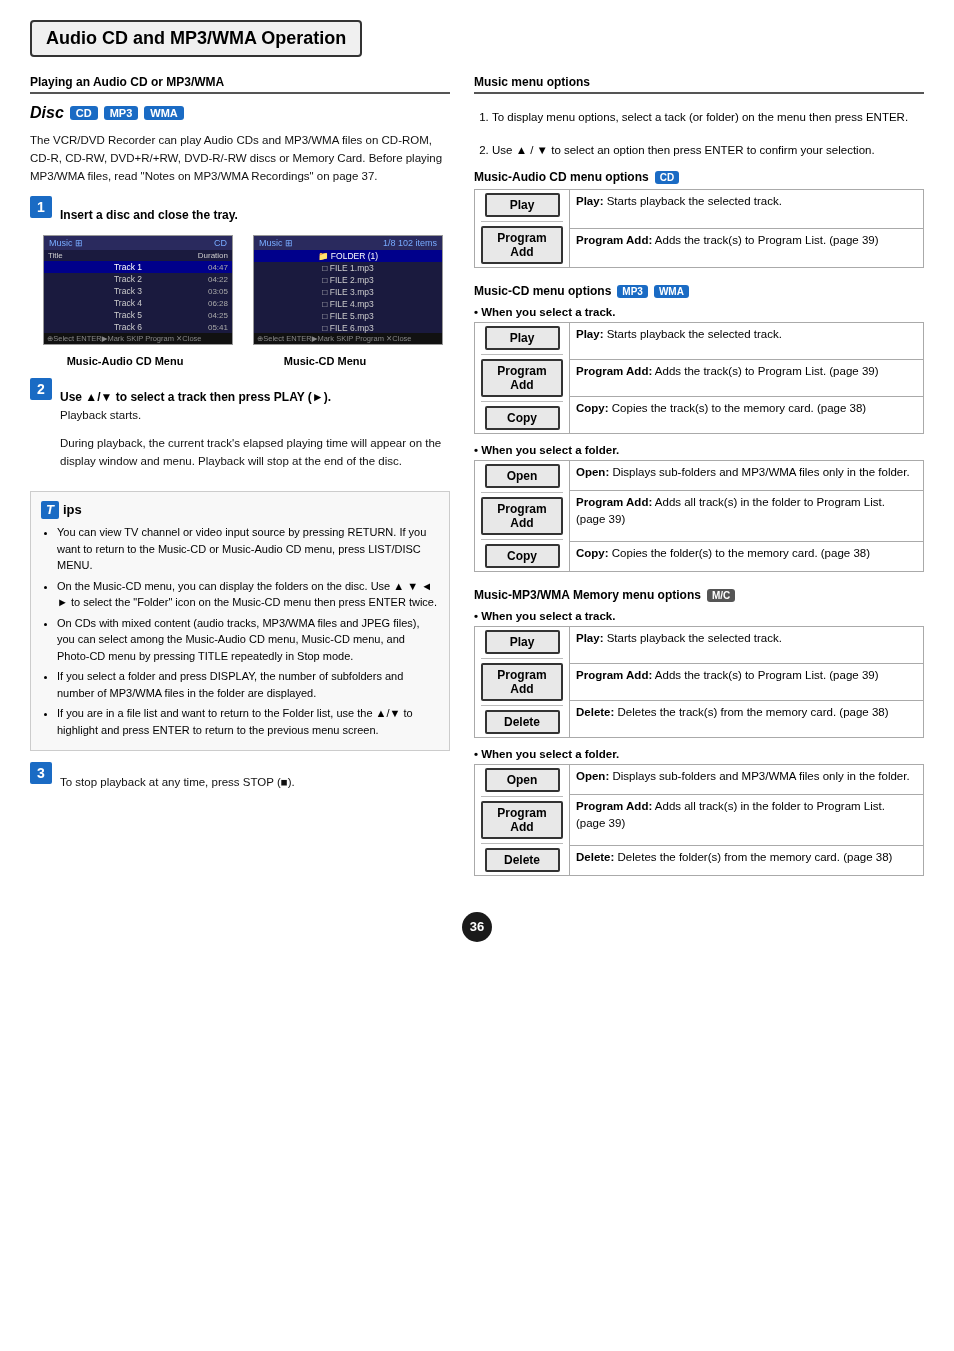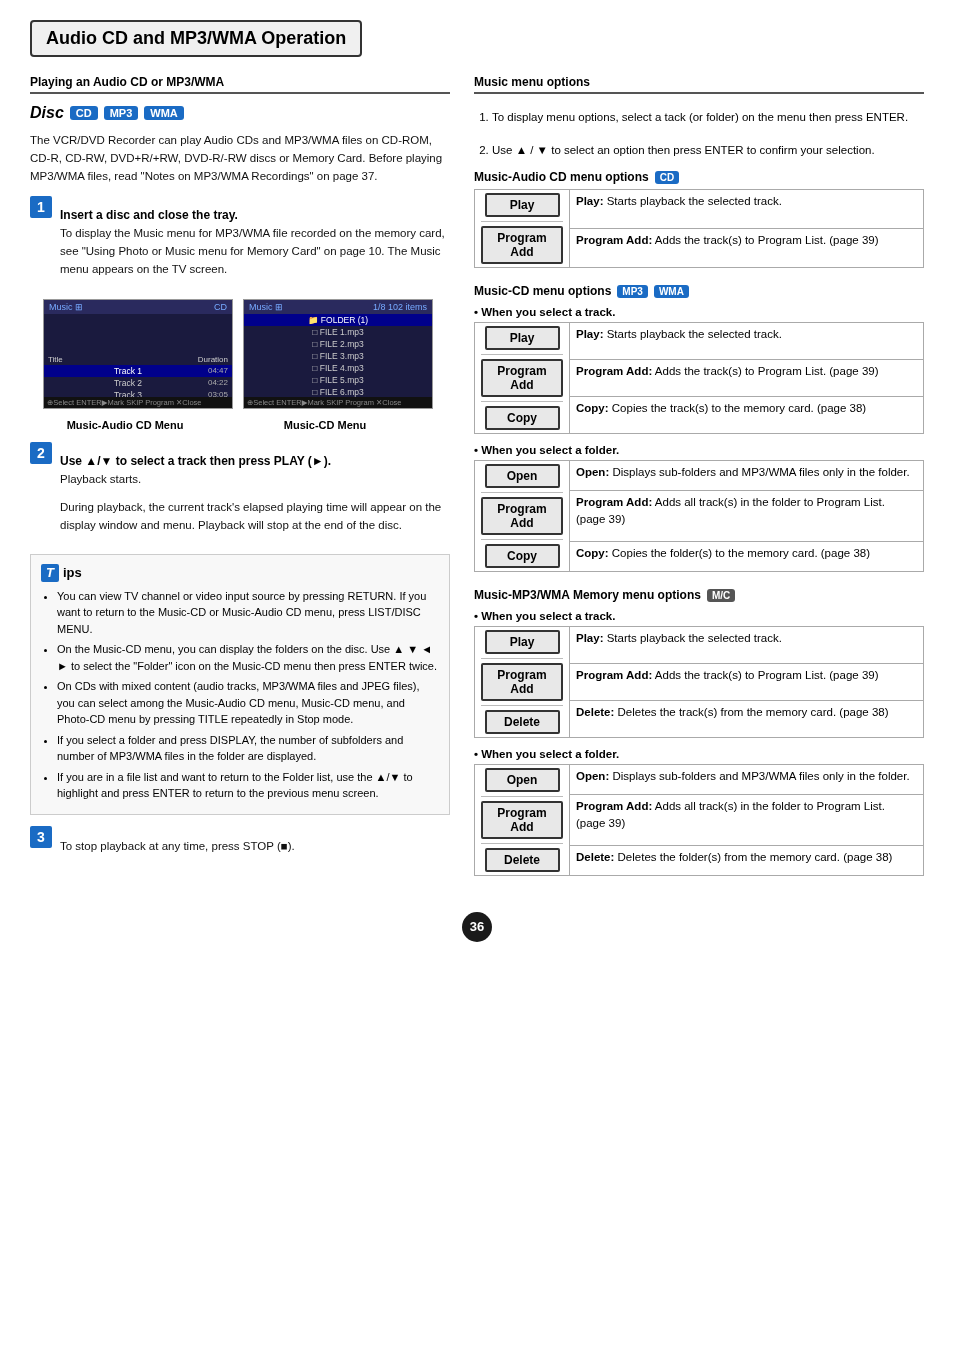--- a/index.html
+++ b/index.html
@@ -101,21 +101,21 @@
       border-radius: 2px;
       flex-shrink: 0;
       margin-top: 1px;
     }
     .step-content { flex: 1; margin-top: 13px; }
     .step-title { font-weight: bold; font-size: 12px; margin-bottom: 3px; }
 
     
     .screenshots-row {
       display: flex;
-      gap: 10px;
+      gap: 20px;
       margin: 10px 0;
       padding-left: 13px;
     }
     .screenshot-box {
       border: 1px solid #999;
       background: #1a1a3e;
       width: 190px;
       height: 110px;
       position: relative;
       overflow: hidden;
@@ -321,32 +321,31 @@
       <span class="badge badge-mp3">MP3</span>
       <span class="badge badge-wma">WMA</span>
     </div>
 
     <p class="body-text">The VCR/DVD Recorder can play Audio CDs and MP3/WMA files on CD-ROM, CD-R, CD-RW, DVD+R/+RW, DVD-R/-RW discs or Memory Card. Before playing MP3/WMA files, read "Notes on MP3/WMA Recordings" on page 37.</p>
 
     <div class="step-container">
       <div class="step-num">1</div>
       <div class="step-content">
         <div class="step-title">Insert a disc and close the tray.</div>
-        <p class="body-text">To display the Music menu for MP3/WMA file recorded on the memory card, see "Using Photo or Music menu for Memory Card" on page 10. The Music menu appears on the TV screen.</p>
       </div>
     </div>
 
     <div class="screenshots-row">
 
       <div class="screenshot-box">
         <div class="screenshot-header">
           <span>Music  ⊞</span>
           <span>CD</span>
         </div>
-        <div style="display:flex; color:#ccc; font-size:8px; padding:1px 4px; background:#1a1a3e;margin-top:40px;">
+        <div style="display:flex; color:#ccc; font-size:8px; padding:1px 4px; background:#1a1a3e;">
           <span style="flex:1;">Title</span>
           <span>Duration</span>
         </div>
         <div class="screenshot-row highlighted">
             <span class="track-name">Track 1</span>
             <span class="duration">04:47</span>
           </div>
         <div class="screenshot-row">
             <span class="track-name">Track 2</span>
             <span class="duration">04:22</span>

